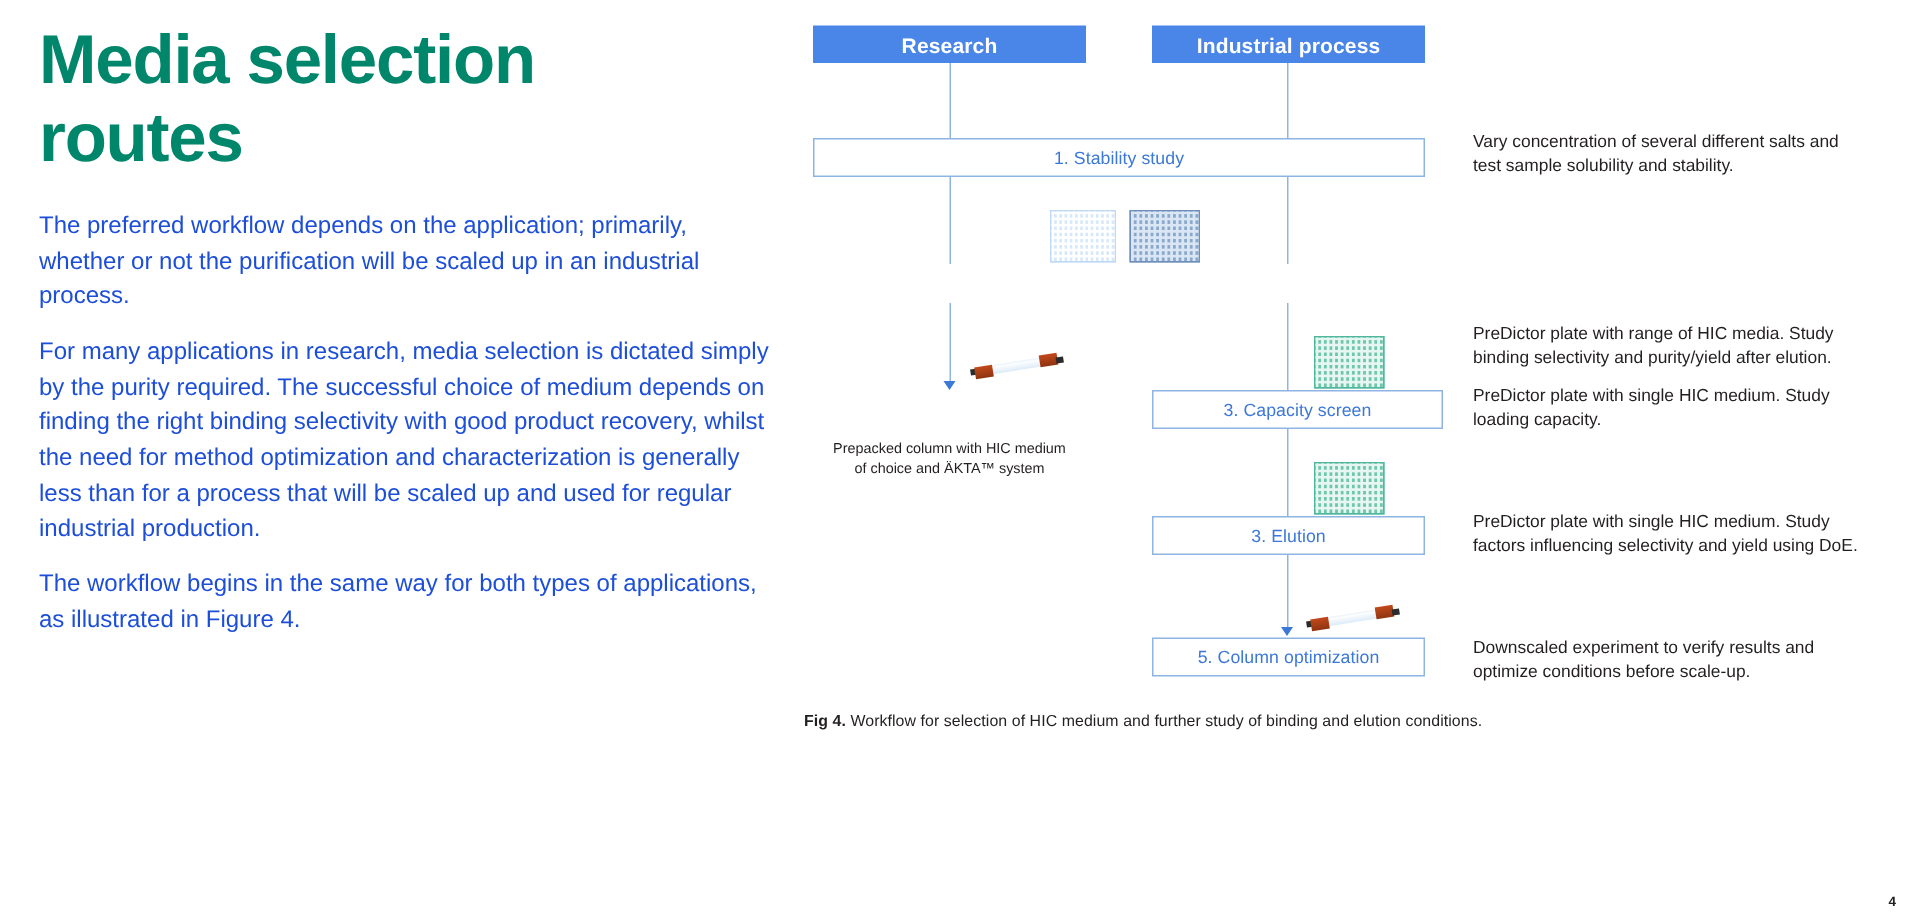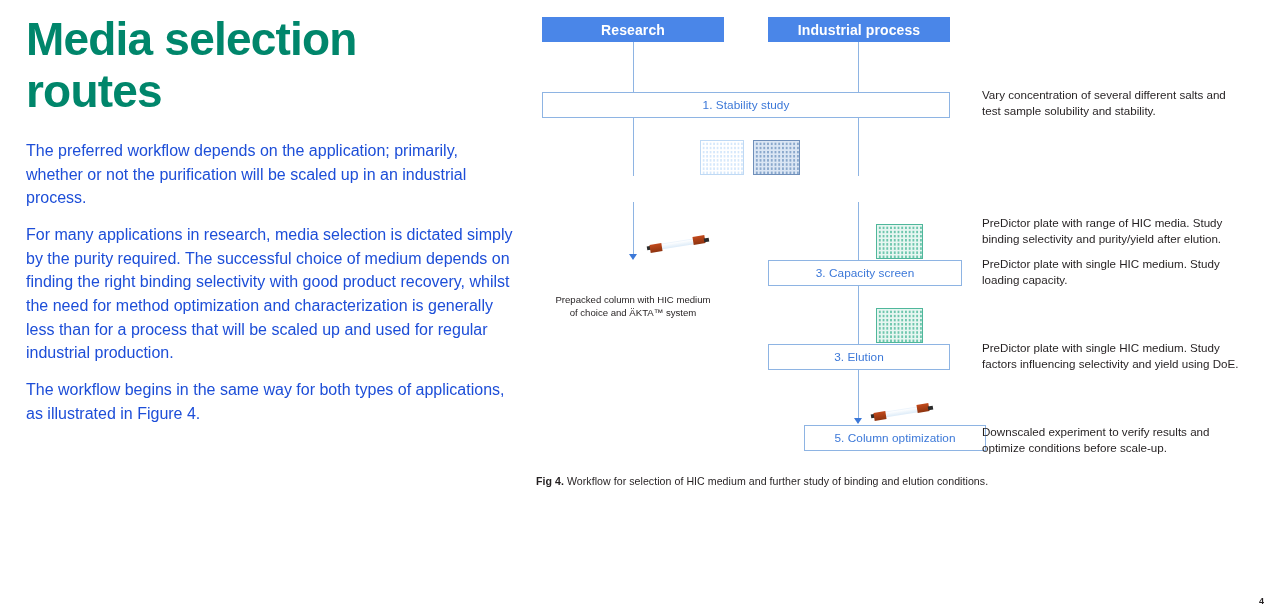--- a/index.html
+++ b/index.html
@@ -254,21 +254,21 @@
 
 
   <div class="dg-el step-box" style="left:768px; top:260px; width:194px;">
     <span>3. Capacity screen</span>
   </div>
 
   <div class="dg-el step-box" style="left:768px; top:344px; width:182px;">
     <span>3. Elution</span>
   </div>
 
-  <div class="dg-el step-box" style="left:768px; top:425px; width:182px;margin-left:36px;">
+  <div class="dg-el step-box" style="left:768px; top:425px; width:182px;">
     <span>5. Column optimization</span>
   </div>
 
   <div class="dg-el subcap" style="left:518px; top:294px; white-space: pre-line;">Prepacked column with HIC medium
 of choice and ÄKTA™ system</div>
 
   <div class="dg-el note" style="left:982px; top:87px;">Vary concentration of several different salts and test sample solubility and stability.</div>
   <div class="dg-el note" style="left:982px; top:171px;margin-top:44px;">PreDictor plate with range of HIC media. Study binding selectivity and purity/yield after elution.</div>
   <div class="dg-el note" style="left:982px; top:256px;">PreDictor plate with single HIC medium. Study loading capacity.</div>
   <div class="dg-el note" style="left:982px; top:340px; width:268px;">PreDictor plate with single HIC medium. Study factors influencing selectivity and yield using DoE.</div>

